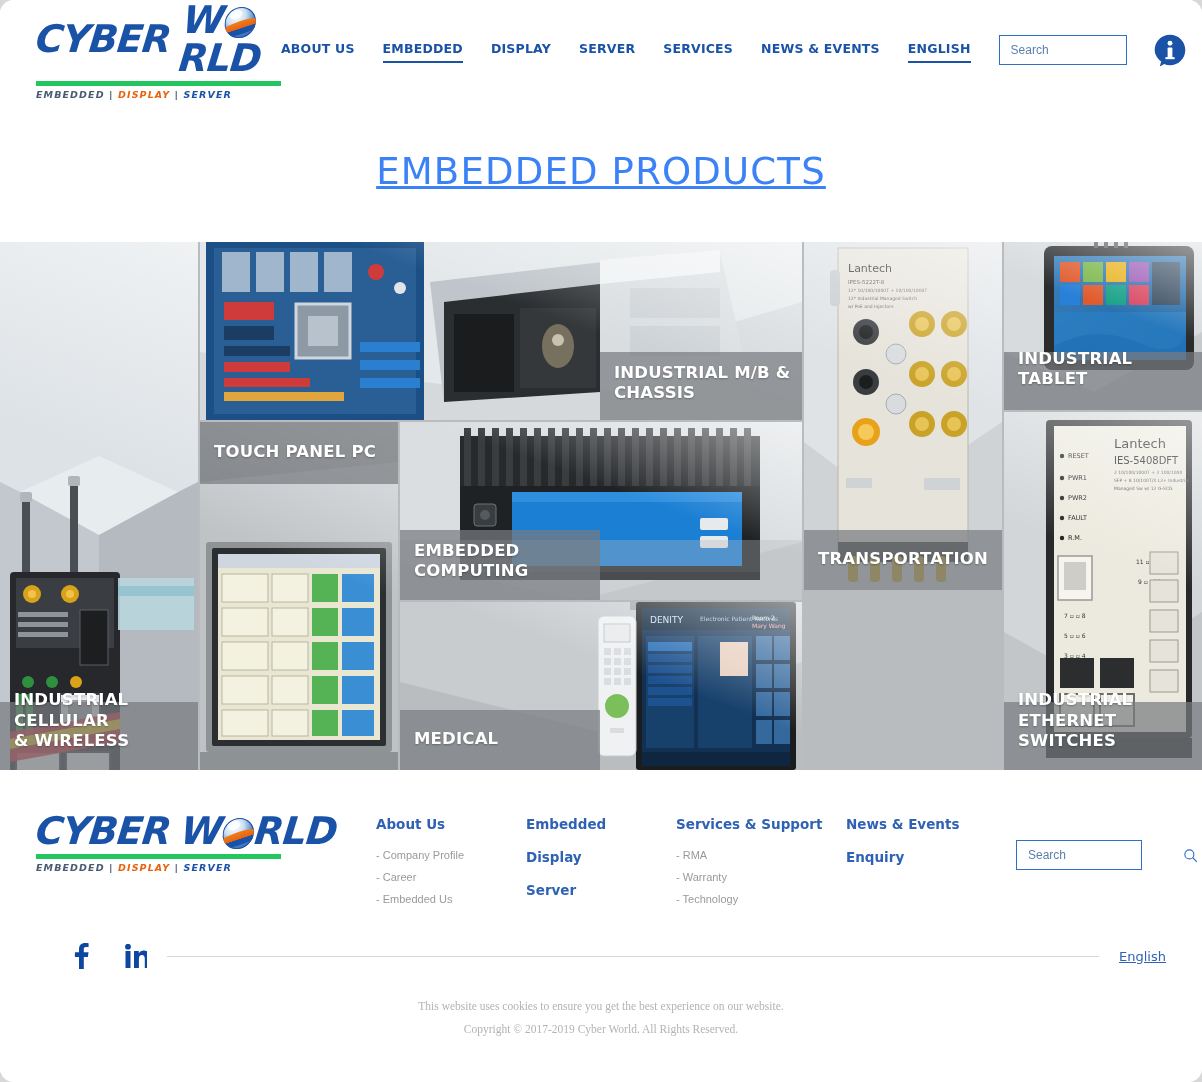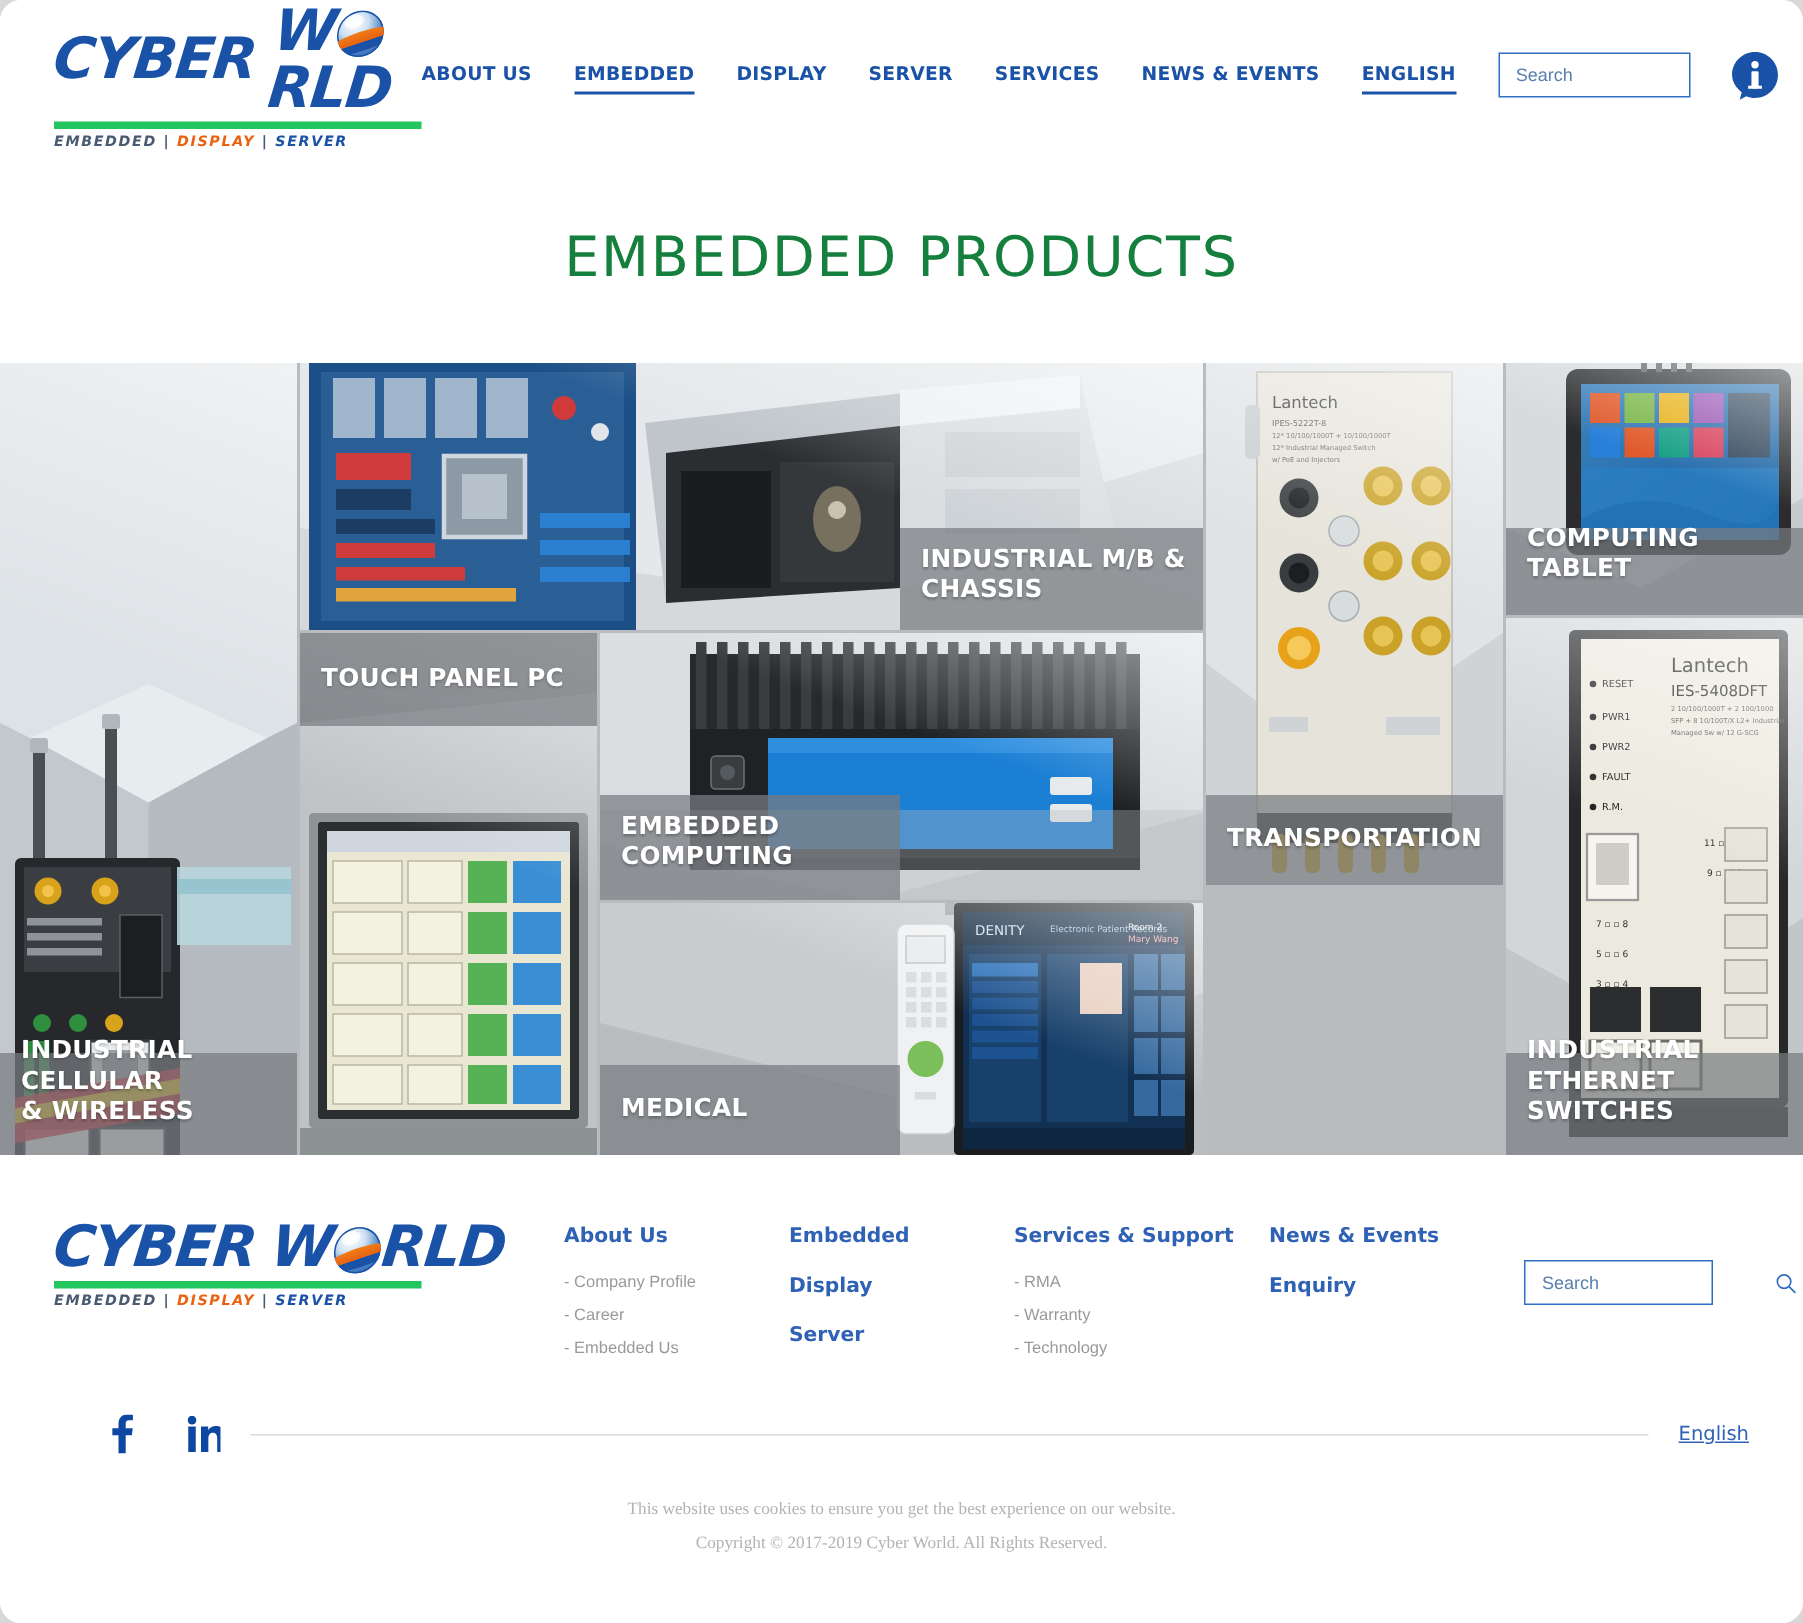--- a/index.html
+++ b/index.html
@@ -125,21 +125,22 @@
   .title-band {
     height: 142px;
     display: flex; align-items: center; justify-content: center;
     background: #fff;
   }
   .page-title {
     font-family: "DejaVu Sans", sans-serif;
     font-weight: 400;
     font-size: 37px;
     letter-spacing: 1.2px;
-    color: #15803d;
+    color: #3b82f6;
+    text-decoration: underline;
   }
 
   
   .grid {
     position: relative;
     width: 1202px; height: 528px;
     background: #b9bcbe;
     overflow: hidden;
   }
   .tile {
@@ -598,21 +599,21 @@
         </g>
         <defs>
           <linearGradient id="tabgrad" x1="0" y1="0" x2="1" y2="1">
             <stop offset="0%" stop-color="rgba(255,255,255,0.12)"></stop>
             <stop offset="100%" stop-color="rgba(0,0,0,0.12)"></stop>
           </linearGradient>
         </defs>
       </svg>
       <div class="bg-diag"></div>
       <div class="shade" style="bottom:0;height:58px"></div>
-      <div class="label" style="bottom:20px">COMPUTING TABLET</div>
+      <div class="label" style="bottom:20px">INDUSTRIAL TABLET</div>
     </div>
 
     <div class="tile" id="t-eth">
       <svg viewBox="0 0 198 358" preserveAspectRatio="none" style="position:absolute;inset:0;width:100%;height:100%">
         <rect width="198" height="358" fill="#c2c6c9"></rect>
         <polygon points="0,0 198,0 198,200 90,270 0,220" fill="#d2d6d9"></polygon>
         <rect x="42" y="8" width="146" height="318" fill="#26282a" rx="4"></rect>
         <rect x="50" y="14" width="132" height="306" fill="#eceade"></rect>
         <text x="110" y="36" font-family="DejaVu Sans" font-size="13" fill="#222">Lantech</text>
         <text x="110" y="52" font-family="DejaVu Sans" font-size="10" fill="#222">IES-5408DFT</text>

